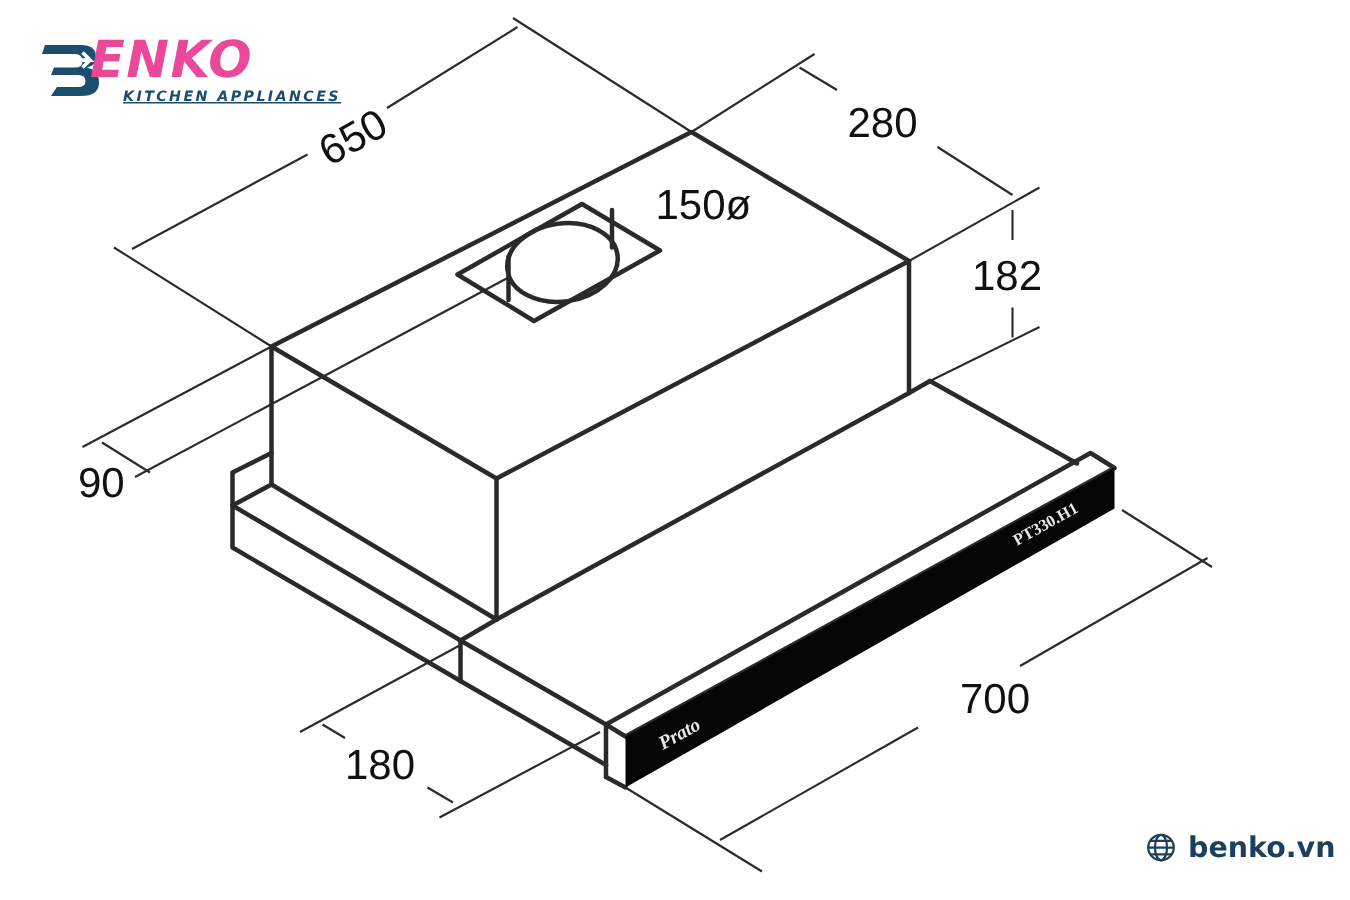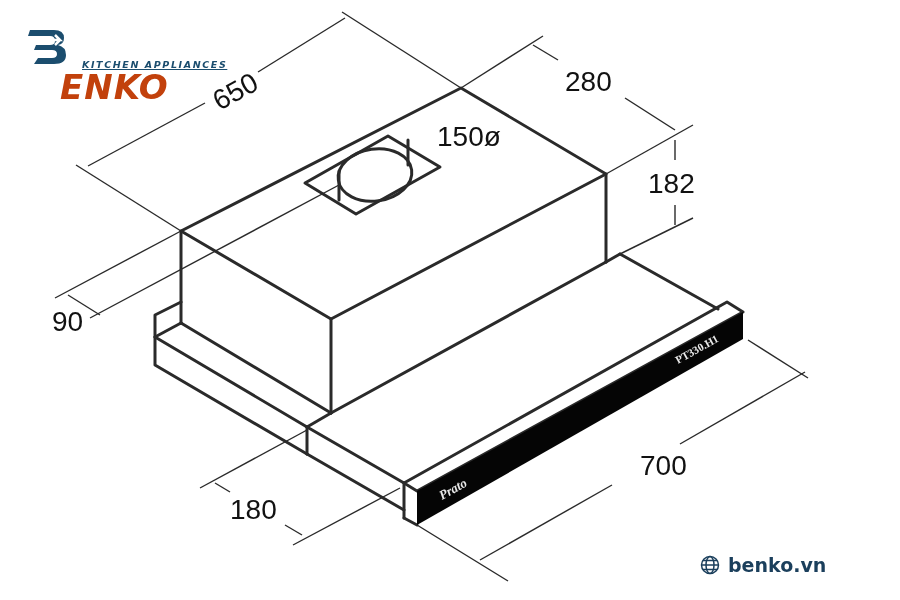--- a/index.html
+++ b/index.html
@@ -1,21 +1,21 @@
 <!DOCTYPE html>
 <html><head>
 <meta charset="utf-8">
 <style>
   html, body { margin: 0; padding: 0; background: #ffffff; }
   body { width: 900px; height: 600px; position: relative; overflow: hidden; font-family: "Liberation Sans", sans-serif; }
   .logo { position: absolute; left: 24px; top: 22px; width: 190px; height: 50px; }
-  .logo-word { position: absolute; left: 36px; top: -2px; font-family: "DejaVu Sans", sans-serif; font-weight: bold; font-style: italic; font-size: 34px; color: #c2410c; letter-spacing: 1px; margin-top: 47px; }
+  .logo-word { position: absolute; left: 36px; top: -2px; font-family: "DejaVu Sans", sans-serif; font-weight: bold; font-style: italic; font-size: 34px; color: #ec4899; letter-spacing: 1px; }
   .logo-sub { position: absolute; left: 58px; top: 37px; font-family: "DejaVu Sans", sans-serif; font-weight: bold; font-style: italic; font-size: 9.5px; color: #1b4d6e; letter-spacing: 1.6px; white-space: nowrap; text-decoration: underline; }
   .logo-b { position: absolute; left: 0; top: 2px; width: 44px; height: 44px; }
-  .site { position: absolute; left: 700px; top: 554px; display: flex; align-items: center; gap: 8px; }
+  .site { position: absolute; left: 764px; top: 554px; display: flex; align-items: center; gap: 8px; }
   .site-text { font-family: "DejaVu Sans", sans-serif; font-weight: bold; font-size: 19px; color: #1b3f5c; }
   svg.drawing { position: absolute; left: 0; top: 0; }
   .dim { font-family: "Liberation Sans", sans-serif; font-size: 28px; fill: #111; }
 </style>
 </head>
 <body>
 
 <div class="logo">
   <svg class="logo-b" viewBox="0 0 44 44">
     <path d="M6 6 H30 Q40 6 40 14 Q40 20 34 21 Q42 23 42 31 Q42 40 30 40 H10 L14 34 H28 Q33 34 33 30 Q33 26 28 26 H10 L12 21 H26 Q31 21 31 17 Q31 12 26 12 H4 Z" fill="#1b4d6e"></path>

